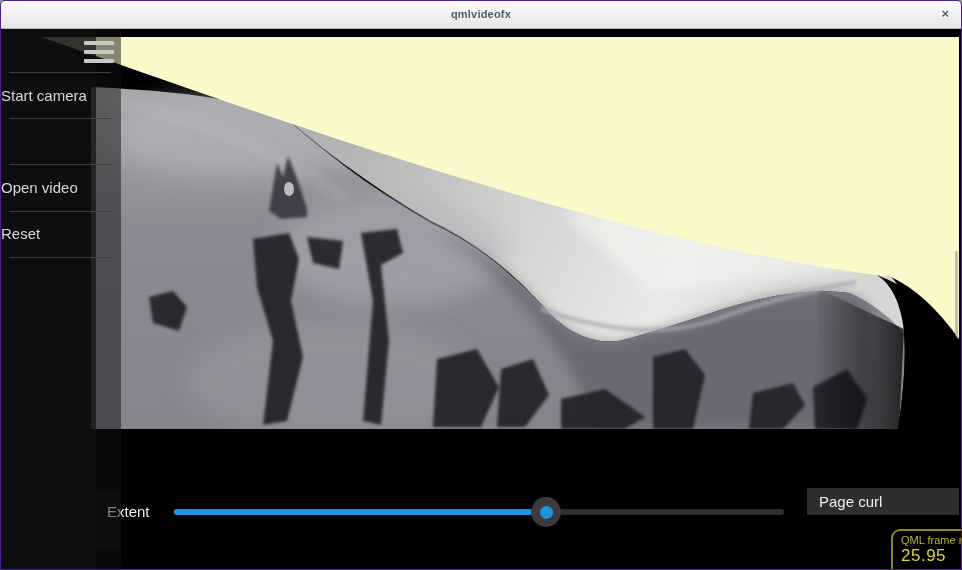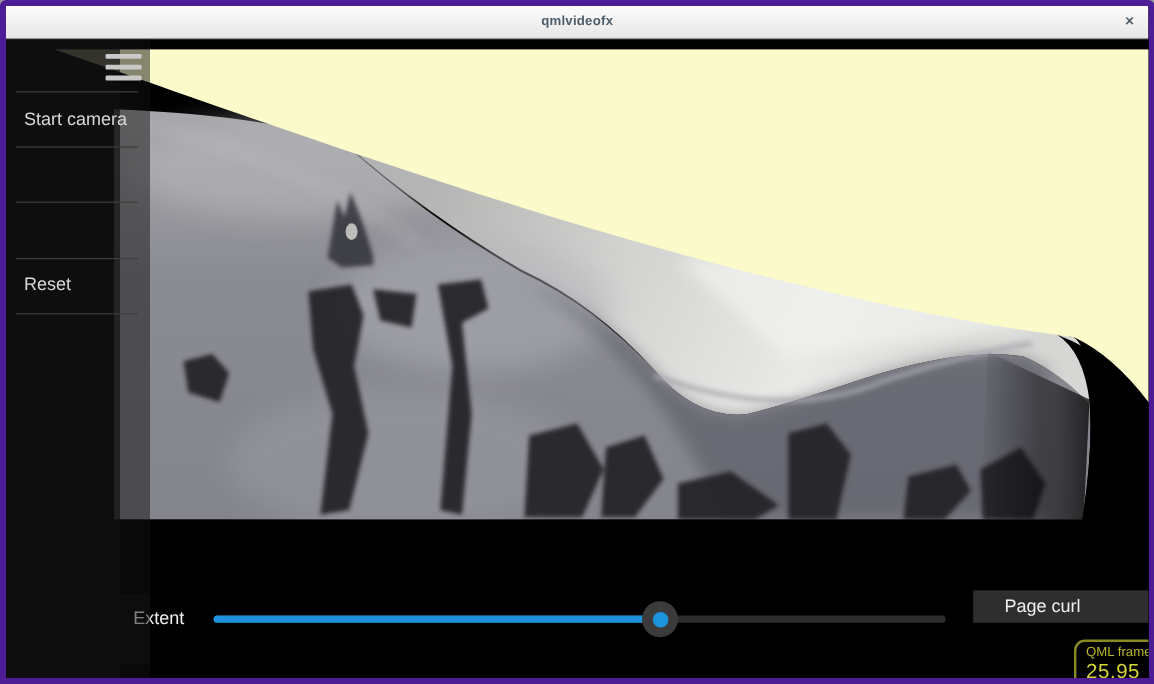--- a/index.html
+++ b/index.html
@@ -1,45 +1,45 @@
 <!DOCTYPE html>
 <html><head>
 <meta charset="utf-8">
 <style>
   html,body{margin:0;padding:0;background:#9a9a9a;font-family:"Liberation Sans","DejaVu Sans",sans-serif;}
-  .window{position:relative;width:962px;height:570px;border:5px solid #4c1d95;box-sizing:border-box;
+  .window{position:relative;width:962px;height:570px;border:1px solid #4c1d95;box-sizing:border-box;
           border-radius:5px 5px 0 0;overflow:hidden;background:#000;}
   
   .titlebar{position:absolute;left:0;top:0;width:100%;height:28px;
             background:linear-gradient(#fcfcfc,#efefef 60%,#e6e6e6);border-bottom:1px solid #b8b8b8;box-sizing:border-box;}
   .title{position:absolute;left:0;right:0;top:7px;text-align:center;font-size:11px;font-weight:bold;color:#4d5d6a;letter-spacing:.2px;}
   .close{position:absolute;right:12px;top:6px;font-size:13px;font-weight:bold;color:#55626c;cursor:default;line-height:14px;}
   
   .content{position:absolute;left:0;top:28px;width:962px;height:542px;background:#000;}
   .scene{position:absolute;left:0;top:0;}
   
   .ov-panel{position:absolute;left:0;top:0;width:95px;height:542px;background:rgba(17,17,17,0.85);}
   .ov-strip{position:absolute;left:95px;top:0;width:25px;height:542px;background:rgba(17,17,17,0.50);}
   
   .sidebar{position:absolute;left:0;top:0;width:120px;height:542px;}
   .hamburger{position:absolute;left:83px;top:12px;width:30px;height:24px;cursor:pointer;}
   .hamburger i{display:block;width:30px;height:4px;margin-bottom:5px;background:#c9c9c9;border-radius:1px;}
   .sep{position:absolute;left:8px;width:102px;height:1px;background:#3e3e3e;}
-  .item{position:absolute;left:0;width:120px;height:45px;line-height:45px;padding-left:15px;box-sizing:border-box;
+  .item{position:absolute;left:0;width:120px;height:45px;line-height:45px;box-sizing:border-box;
         font-size:15px;color:#d8d8d8;cursor:pointer;}
   
   .bottombar{position:absolute;left:0;top:0;width:962px;height:464px;pointer-events:none;}
   .bottombar *{pointer-events:auto;}
   .extent{position:absolute;left:106px;top:474px;font-size:15px;color:#efefef;}
   .track{position:absolute;left:173px;top:480px;width:610px;height:6px;border-radius:3px;background:#2e2e2e;}
   .fill{position:absolute;left:0;top:0;height:6px;border-radius:3px;background:#1d93dc;}
   .handle{position:absolute;top:-12px;width:30px;height:30px;border-radius:50%;background:#3b3b3b;cursor:pointer;}
   .dot{position:absolute;left:8.5px;top:8.5px;width:13px;height:13px;border-radius:50%;background:#1d93dc;}
   .effect-btn{position:absolute;left:806px;top:459px;width:152px;height:27px;line-height:27px;background:#2e2e2e;
-              color:#f0f0f0;font-size:15px;padding-left:26px;box-sizing:border-box;cursor:pointer;}
+              color:#f0f0f0;font-size:15px;padding-left:12px;box-sizing:border-box;cursor:pointer;}
   .fps{position:absolute;left:890px;top:500px;width:92px;height:52px;border:2px solid #8a8a20;border-radius:9px;
        box-sizing:border-box;background:rgba(0,0,0,.4);padding:3px 6px 0 8px;}
   .fps-label{font-size:11px;color:#b8b828;white-space:nowrap;overflow:hidden;}
   .fps-value{font-size:17px;color:#d6d63a;text-align:left;margin-top:0px;letter-spacing:.5px;}
   .dim-patch{position:absolute;left:95px;top:462px;width:25px;height:58px;background:rgba(17,17,17,0.5);pointer-events:none;}
 </style>
 </head>
 <body>
 
 <div class="window">
@@ -138,20 +138,21 @@
     <div class="sidebar">
       <div class="hamburger">
           <i></i>
           <i></i>
           <i></i>
         </div>
       <div class="sep" style="top:43px"></div>
       <div class="item" style="top:44px">Start camera</div>
       <div class="sep" style="top:89px"></div>
       <div class="sep" style="top:135px"></div>
+      <div class="item" style="top:136px">Open video</div>
       <div class="sep" style="top:182px"></div>
       <div class="item" style="top:182px">Reset</div>
       <div class="sep" style="top:228px"></div>
     </div>
 
     <div class="bottombar">
       <span class="extent">Extent</span>
       <div class="track">
         <div class="fill" style="width: 61%; background: rgb(29, 147, 220);"></div>
         <div class="handle" style="left: calc(61% - 15px);">

